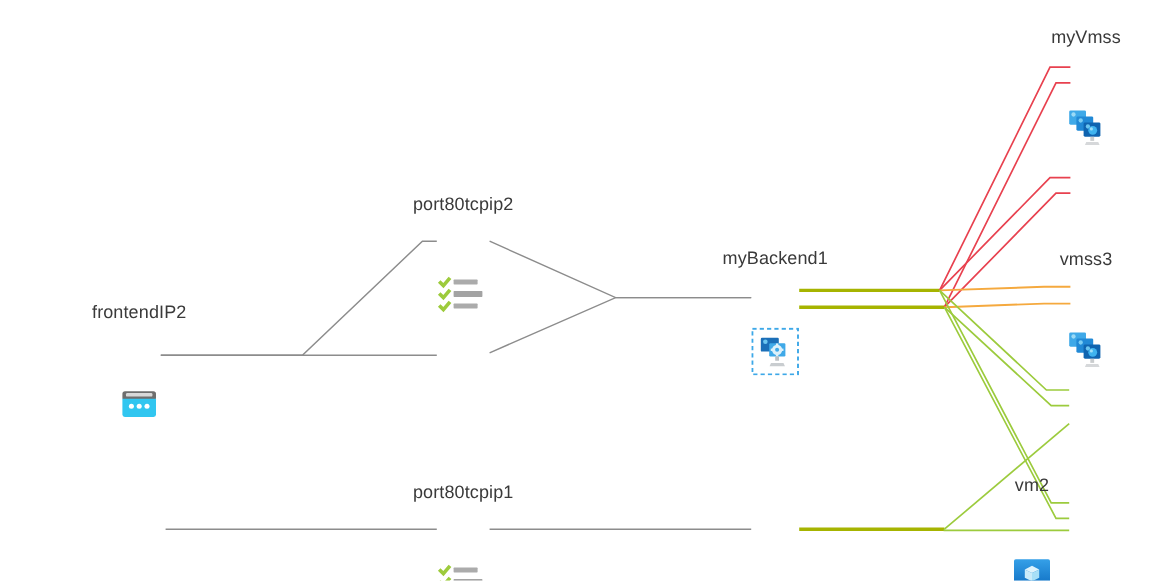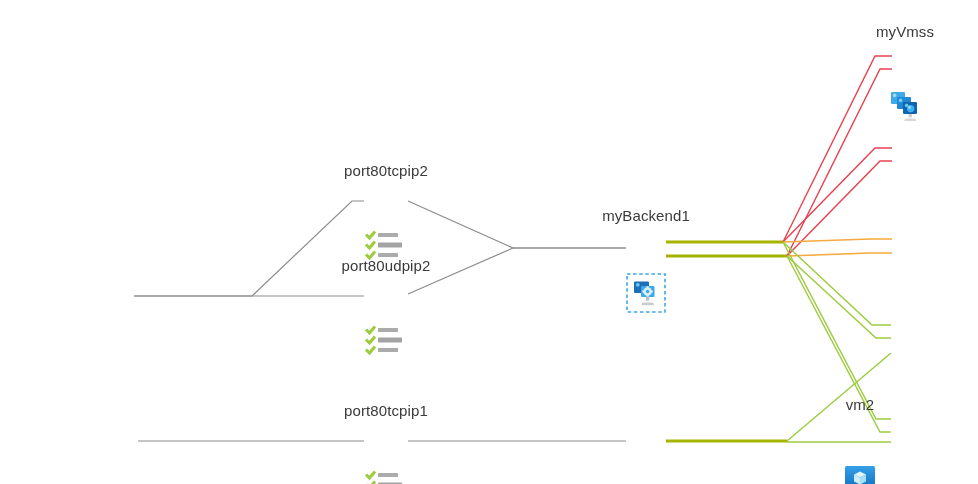--- a/index.html
+++ b/index.html
@@ -97,35 +97,35 @@
       <path d="M783,242 L870,239 L892,239" fill="none" stroke="#F5A93E" stroke-width="1.6"></path>
       <path d="M787,256 L870,253 L892,253" fill="none" stroke="#F5A93E" stroke-width="1.6"></path>
       <path d="M783,242 L872,325 L891,325" fill="none" stroke="#9CCB3D" stroke-width="1.4"></path>
       <path d="M787,256 L876,338 L891,338" fill="none" stroke="#9CCB3D" stroke-width="1.4"></path>
       <path d="M783,242 L876,419 L891,419" fill="none" stroke="#9CCB3D" stroke-width="1.4"></path>
       <path d="M787,256 L880,432 L891,432" fill="none" stroke="#9CCB3D" stroke-width="1.4"></path>
       <path d="M787,441 L891,353" fill="none" stroke="#9CCB3D" stroke-width="1.4"></path>
       <path d="M787,441 L787,442 L891,442" fill="none" stroke="#9CCB3D" stroke-width="1.4"></path>
     </svg>
 
+  <div class="node" style="left:46px;top:252px;width:140px">
+    <span class="lbl">frontendIP2</span>
+    <svg class="icon" width="36" height="36">
+        <use href="#i-frontend-ip"></use>
+      </svg>
+  </div>
 
 
   <div class="node" style="left:316px;top:162px;width:140px">
     <span class="lbl">port80tcpip2</span>
     <svg class="icon" width="44" height="36">
         <use href="#i-lb-rule"></use>
       </svg>
   </div>
 
-  <div class="node" style="left:316px;top:257px;width:140px">
-    <span class="lbl">port80udpip2</span>
-    <svg class="icon" width="44" height="36">
-        <use href="#i-lb-rule"></use>
-      </svg>
-  </div>
 
   <div class="node" style="left:316px;top:402px;width:140px">
     <span class="lbl">port80tcpip1</span>
     <svg class="icon" width="44" height="36">
         <use href="#i-lb-rule"></use>
       </svg>
   </div>
 
   <div class="node" style="left:576px;top:207px;width:140px">
     <span class="lbl">myBackend1</span>
@@ -136,20 +136,26 @@
 
 
   <div class="node" style="left:835px;top:23px;width:140px">
     <span class="lbl">myVmss</span>
     <svg class="icon" width="36" height="36">
         <use href="#i-vmss"></use>
       </svg>
   </div>
 
 
+  <div class="node" style="left:835px;top:208px;width:140px">
+    <span class="lbl">vmss3</span>
+    <svg class="icon" width="36" height="36">
+        <use href="#i-vmss"></use>
+      </svg>
+  </div>
 
 
   <div class="node" style="left:790px;top:396px;width:140px">
     <span class="lbl">vm2</span>
     <svg class="icon" width="36" height="36">
         <use href="#i-vm"></use>
       </svg>
   </div>
 
 </div>

